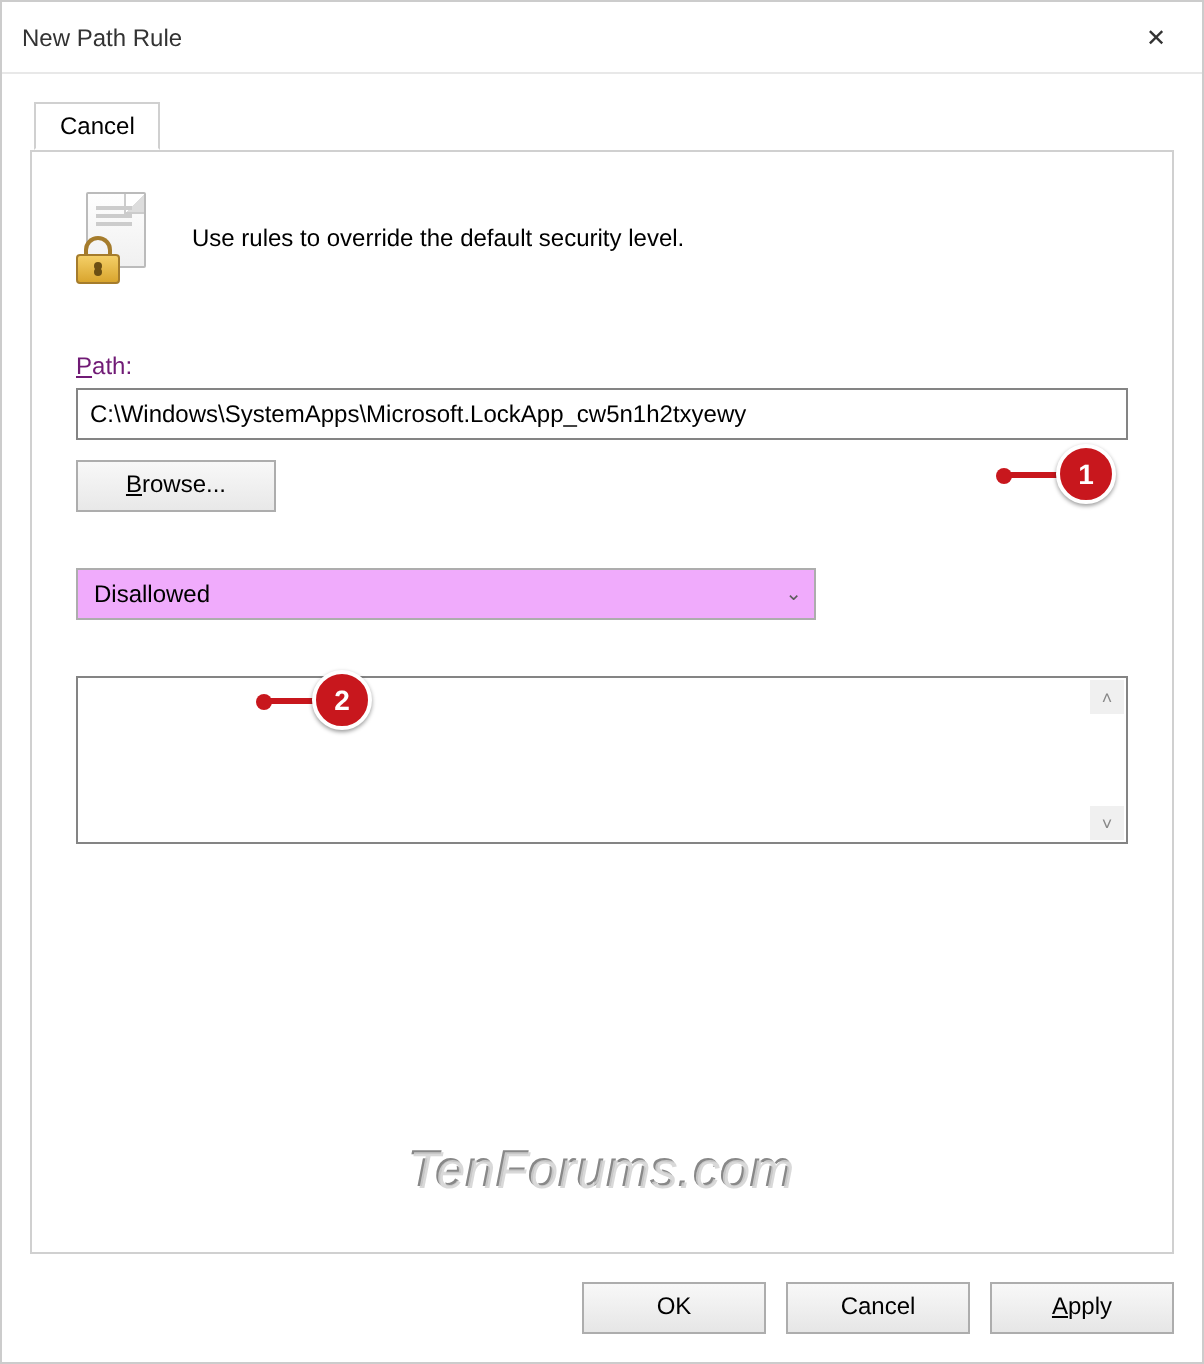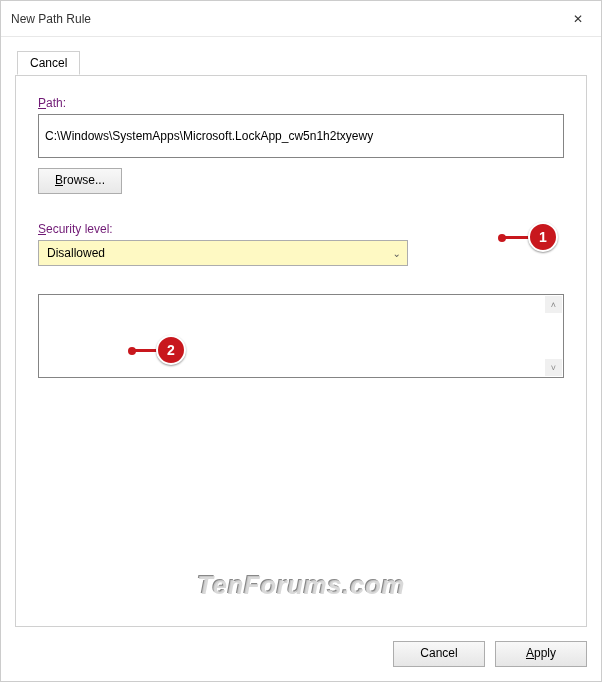--- a/index.html
+++ b/index.html
@@ -148,44 +148,44 @@
     .header-text {
       color: #000;
     }
     .field-label {
       display: block;
       margin-bottom: 4px;
       color: #701a75;
     }
     .path-input {
       width: 100%;
-      height: 44px;
+      height: 26px;
       border: 1px solid #848484;
       padding: 2px 6px;
       background: #fff;
       font-size: 12px;
     }
     .browse-btn {
       margin-top: 10px;
-      width: 84px;
+      width: 100px;
       height: 26px;
       background: linear-gradient(#f8f8f8, #e8e8e8);
       border: 1px solid #adadad;
       text-align: center;
       line-height: 22px;
       cursor: default;
     }
     .field-group {
       margin-bottom: 28px;
     }
     .combo {
       width: 370px;
       height: 26px;
       border: 1px solid #adadad;
-      background: #fef9c3;
+      background: #f0abfc;
       display: flex;
       align-items: center;
       justify-content: space-between;
       padding: 0 6px 0 8px;
     }
     .combo-arrow {
       font-size: 10px;
       color: #5c5c5c;
     }
     .textarea-wrap {
@@ -264,21 +264,21 @@
       border-radius: 50%;
       background: #c8171d;
       z-index: 9;
     }
     .watermark {
       position: absolute;
       left: 50%;
       top: 570px;
       transform: translateX(-50%);
       font-size: 26px;
-      font-weight: bold;
+      font-weight: normal;
       font-style: italic;
       color: rgba(210,210,210,0.85);
       text-shadow: 1px 1px 0 #fff, -1px -1px 0 #888;
       letter-spacing: 0.5px;
       pointer-events: none;
       z-index: 5;
       white-space: nowrap;
     }
     .underline-s { text-decoration: underline; }
   </style>
@@ -293,29 +293,40 @@
     </div>
   </div>
 
   <div class="content-area">
     <div class="tab-container">
       <div class="tab">
         <span>Cancel</span>
       </div>
       <div class="tab-panel">
 
+        <div class="header-row">
+          <div class="lock-icon">
+            <div class="lock-doc">
+                <div class="lock-lines"></div>
+              </div>
+            <div class="padlock">
+              <div class="padlock-shackle"></div>
+              <div class="padlock-body"></div>
+            </div>
+          </div>
+          <span class="header-text">Use rules to override the default security level.</span>
+        </div>
 
         <div class="field-group">
           <label class="field-label"><span class="underline-s">P</span>ath:</label>
           <input type="text" class="path-input" value="C:\Windows\SystemApps\Microsoft.LockApp_cw5n1h2txyewy" style="">
           <div class="browse-btn"><span class="underline-s">B</span>rowse...</div>
         </div>
 
         <div class="field-group">
-          <label class="field-label"><span class="underline-s">S</span>ecurity level:</label>
           <div class="combo">
             <span>Disallowed</span>
             <span class="combo-arrow">⌄</span>
           </div>
         </div>
 
         <div class="field-group">
           <div class="textarea-wrap">
             <textarea class="textarea-inner" style=""></textarea>
             <div class="scroll-btns">
@@ -323,20 +334,21 @@
               <div class="scroll-btn scroll-down">˅</div>
             </div>
           </div>
         </div>
 
       </div>
     </div>
   </div>
 
   <div class="button-row">
+    <div class="dlg-btn">OK</div>
     <div class="dlg-btn">Cancel</div>
     <div class="dlg-btn"><span class="underline-s">A</span>pply</div>
   </div>
 </div>
 
 <div class="annot-dot" style="left:498px; top:234px;"></div>
 <div class="annot-line" style="left:504px; top:236px; width:28px;"></div>
 <div class="annotation" style="left:528px; top:222px;">1</div>
 
 <div class="annot-dot" style="left:128px; top:347px;"></div>

